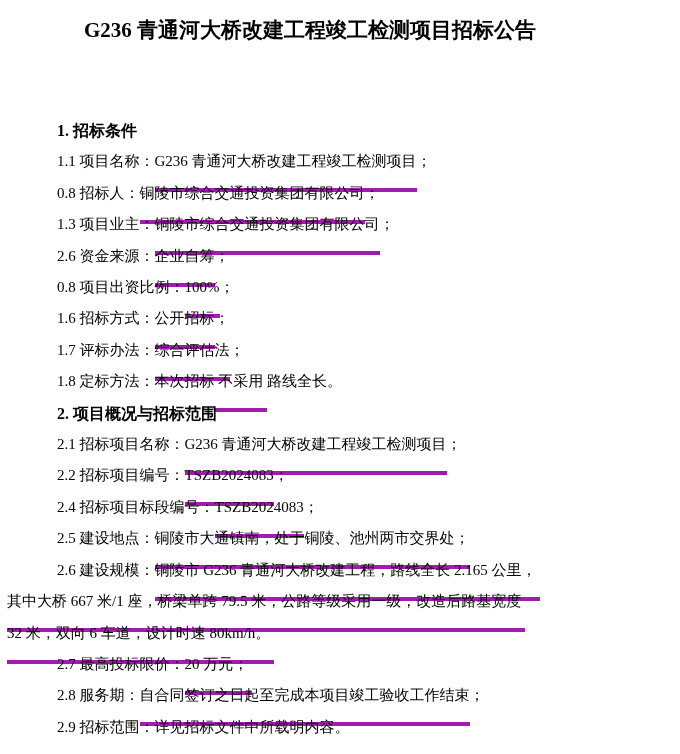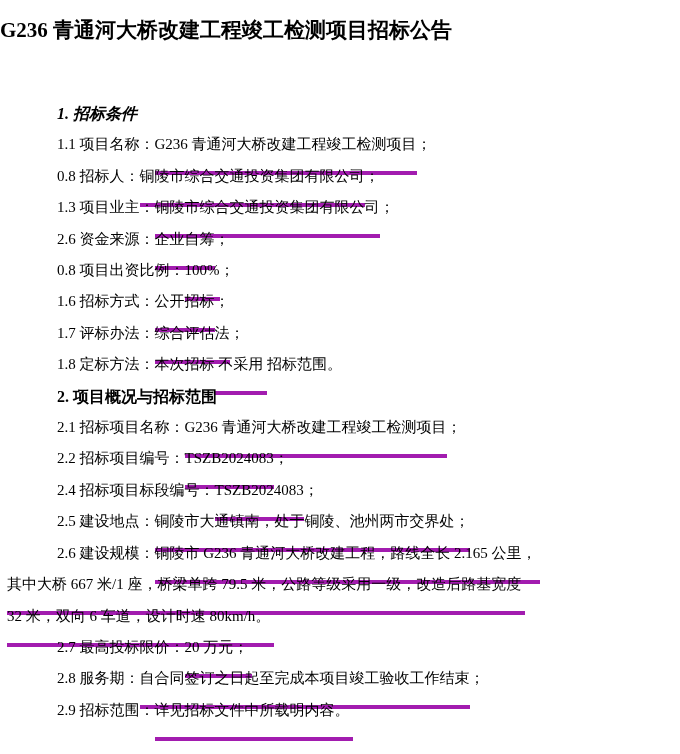--- a/index.html
+++ b/index.html
@@ -19,21 +19,21 @@
     font-size: 15px;
     color: #000000;
     background: #ffffff;
   }
   .doc-title {
     font-size: 21px;
     font-weight: bold;
     line-height: 32px;
     margin-top: 14px;
     padding-right: 60px;
-    text-align: left;
+    text-align: center;
     white-space: pre;
   }
   .content {
     padding-left: 7px;
     padding-right: 8px;
   }
   .line {
     line-height: 31.4px;
     white-space: pre;
   }
@@ -41,22 +41,21 @@
     padding-left: 50px;
   }
   .sec-heading {
     font-weight: bold;
     font-size: 16px;
     line-height: 31.4px;
     padding-left: 50px;
     white-space: pre;
   }
   .sec-heading.first {
-    margin-top: 52px;
-    font-style: italic;
+    margin-top: 69px;
   }
   .u {
     border-bottom: 4px solid #a21caf;
     padding-bottom: 19px;
   }
 </style>
 </head>
 <body>
 
 <div class="doc">
@@ -74,21 +73,21 @@
     <div class="line indent"><span>1.3 项目业主：</span><span class="u">铜陵市综合交通投资集团有限公司</span><span>；</span></div>
 
     <div class="line indent"><span>2.6 资金来源：</span><span class="u">企业自筹</span><span>；</span></div>
 
     <div class="line indent"><span>0.8 项目出资比例：</span><span class="u">100%</span><span>；</span></div>
 
     <div class="line indent"><span>1.6 招标方式：</span><span class="u">公开招标</span><span>；</span></div>
 
     <div class="line indent"><span>1.7 评标办法：</span><span class="u">综合评估法</span><span>；</span></div>
 
-    <div class="line indent"><span>1.8 定标方法：本次招标</span><span class="u"> 不采用 </span><span>招标范围。</span></div>
+    <div class="line indent"><span>1.8 定标方法：本次招标</span><span class="u"> 不采用 </span><span>路线全长。</span></div>
 
     <div class="sec-heading">2. 项目概况与招标范围</div>
 
     <div class="line indent"><span>2.1 招标项目名称：</span><span class="u">G236 青通河大桥改建工程竣工检测项目</span><span>；</span></div>
 
     <div class="line indent"><span>2.2 招标项目编号：</span><span class="u">TSZB2024083</span><span>；</span></div>
 
 
     <div class="line indent"><span>2.4 招标项目标段编号：</span><span class="u">TSZB2024083</span><span>；</span></div>
 

